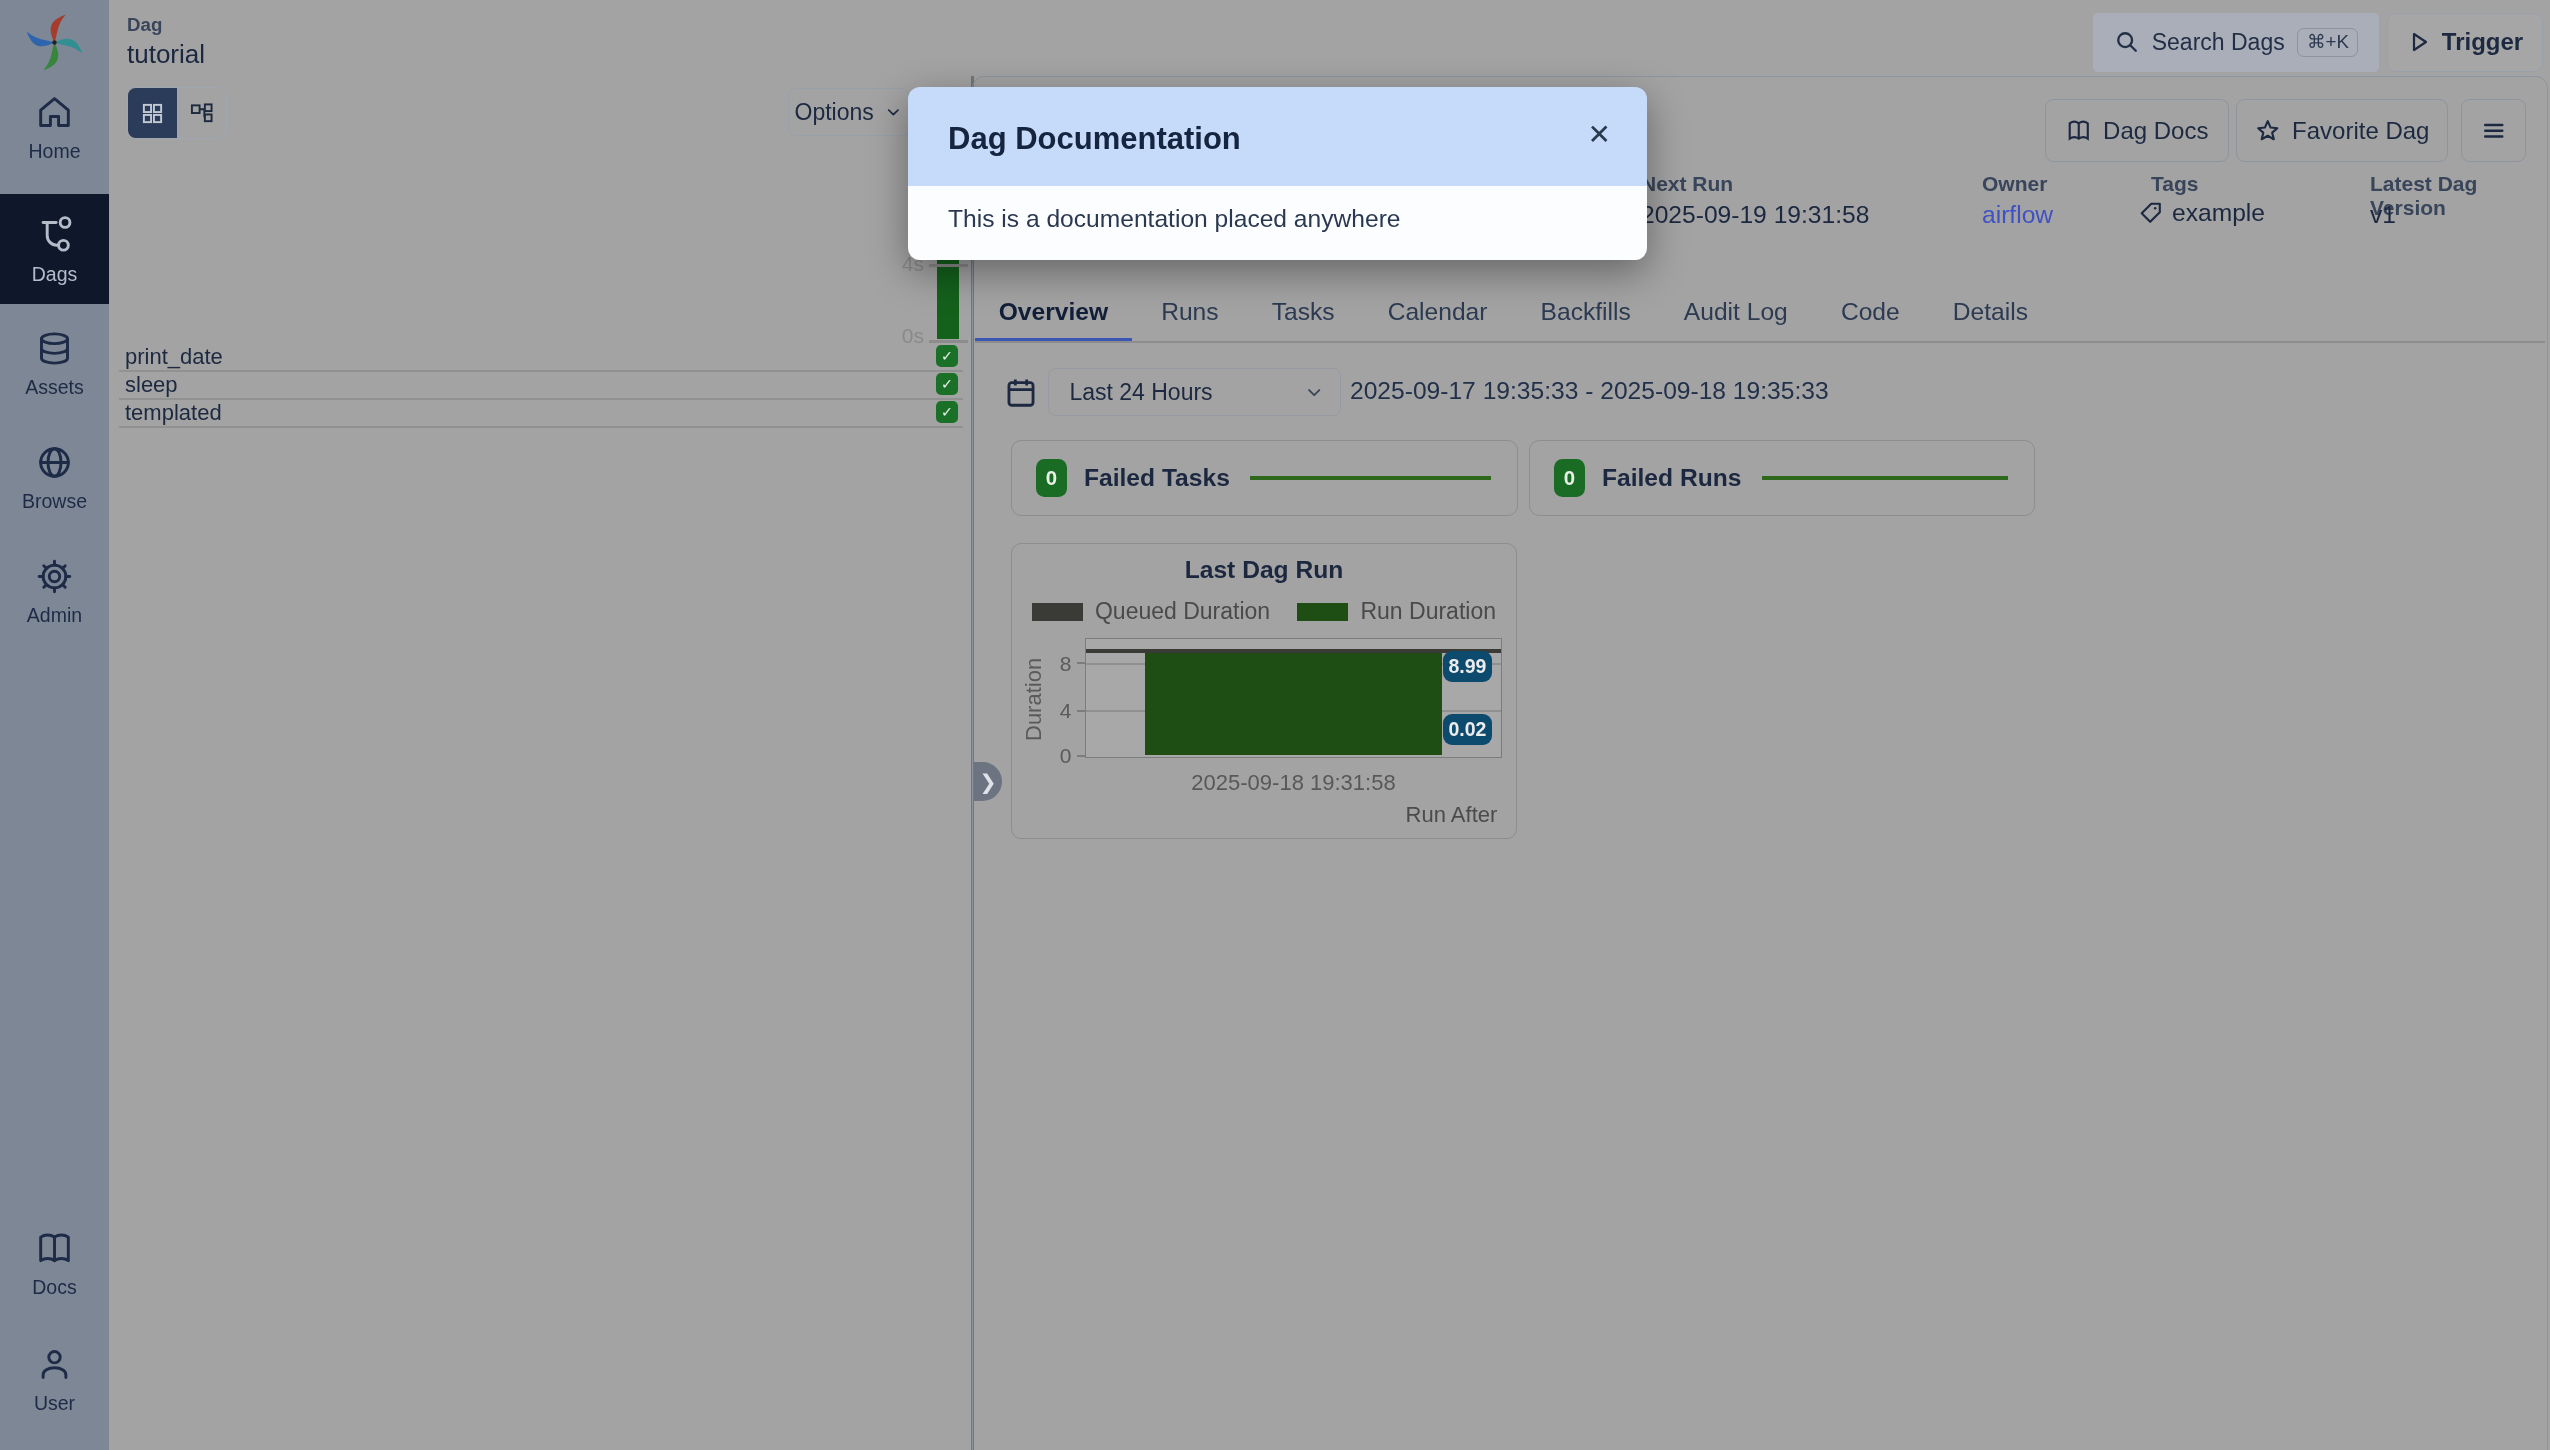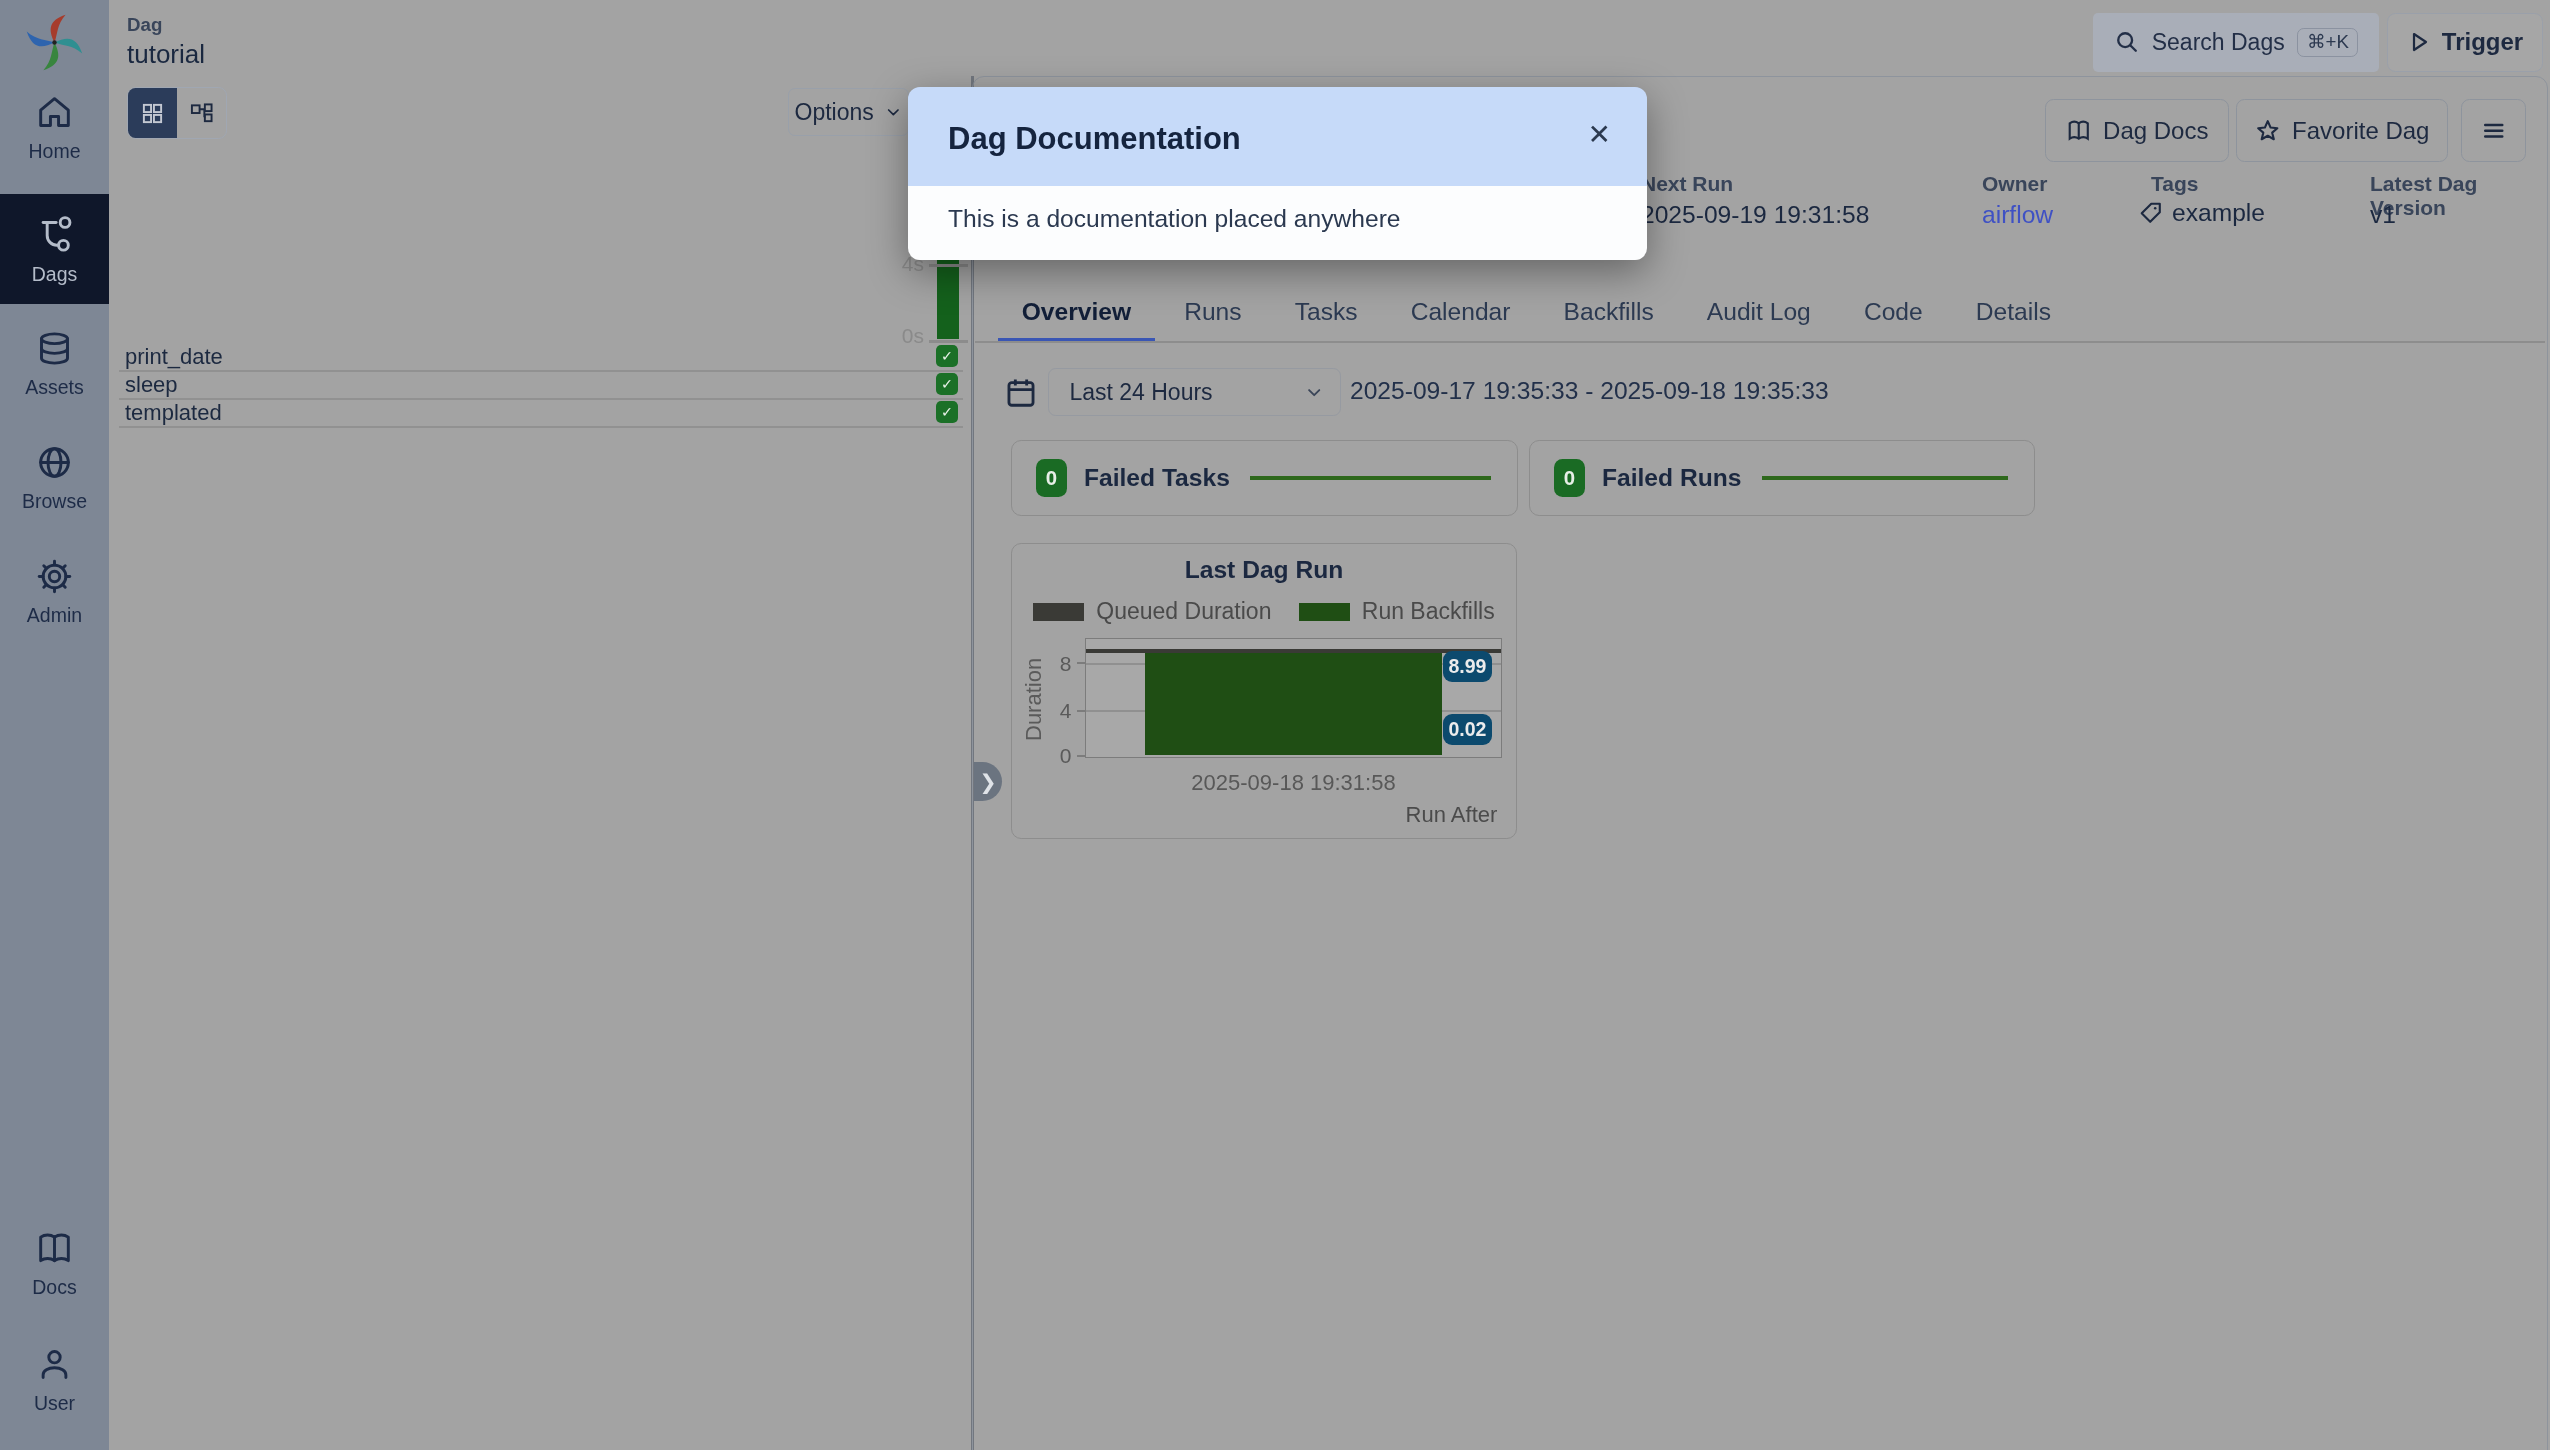--- a/index.html
+++ b/index.html
@@ -54,21 +54,21 @@
   
   .details-panel{position:absolute;left:972px;top:76px;width:1576px;height:1392px;border:1.7px solid #8e949d;
     border-radius:12px 12px 0 0;box-sizing:border-box;}
   .panel-btn{position:absolute;height:63px;border:1.7px solid #8e949d;border-radius:8.5px;box-sizing:border-box;
     display:flex;align-items:center;justify-content:center;gap:12px;font-size:24px;color:#1d2940;cursor:pointer;}
   .info-label{position:absolute;font-size:21px;font-weight:bold;color:#39455a;}
   .info-value{position:absolute;font-size:24.6px;color:#1b2840;}
   .link{color:#3f51c4;cursor:pointer;}
   .tag-value{display:flex;align-items:center;gap:8.5px;}
 
-  .tabs{position:absolute;left:1.7px;top:204px;right:14px;height:62px;display:flex;align-items:center;gap:5.1px;padding-left:23px;}
+  .tabs{position:absolute;left:1.7px;top:204px;right:14px;height:62px;display:flex;align-items:center;gap:5.1px;}
   .tab{padding:0 24px;font-size:24.6px;color:#2c3a52;font-weight:500;height:100%;display:flex;align-items:center;position:relative;cursor:pointer;}
   .tab.active{font-weight:bold;color:#121f38;}
   .tab.active::after{content:"";position:absolute;left:0;right:0;bottom:0;height:5.1px;background:#3a56b4;}
   .tab-track{position:absolute;left:1.7px;right:1.7px;top:264px;height:1.7px;background:#8d8d8d;}
 
   .select-box{position:absolute;left:75px;top:291px;width:293px;height:48px;border:1.7px solid #969aa1;border-radius:7.6px;
     box-sizing:border-box;display:flex;align-items:center;justify-content:space-between;padding:0 15.3px 0 20.4px;cursor:pointer;}
   .select-box .sel-text{font-size:23px;color:#1d2940;}
   .range-text{position:absolute;left:377px;top:300px;font-size:24.6px;color:#22304a;}
   .cal-icon{position:absolute;left:31px;top:297px;}
@@ -328,21 +328,21 @@
     <div class="metric-label">Failed Runs</div>
     <div class="metric-line"></div>
   </div>
 
   <div class="chart-card">
     <div class="chart-title">Last Dag Run</div>
     <div class="legend">
       <div class="swatch" style="background:#3a3a36;"></div>
       <div class="leg-label">Queued Duration</div>
       <div class="swatch" style="background:#1f4e14;"></div>
-      <div class="leg-label" style="margin-right:0;">Run Backfills</div>
+      <div class="leg-label" style="margin-right:0;">Run Duration</div>
     </div>
 
     <div class="y-axis-label">Duration</div>
 
     <div class="plot">
       <div class="gridline" style="top:24px;"></div>
       <div class="gridline" style="top:71px;"></div>
       <div class="run-bar"></div>
       <div class="queued-line"></div>
     </div>

